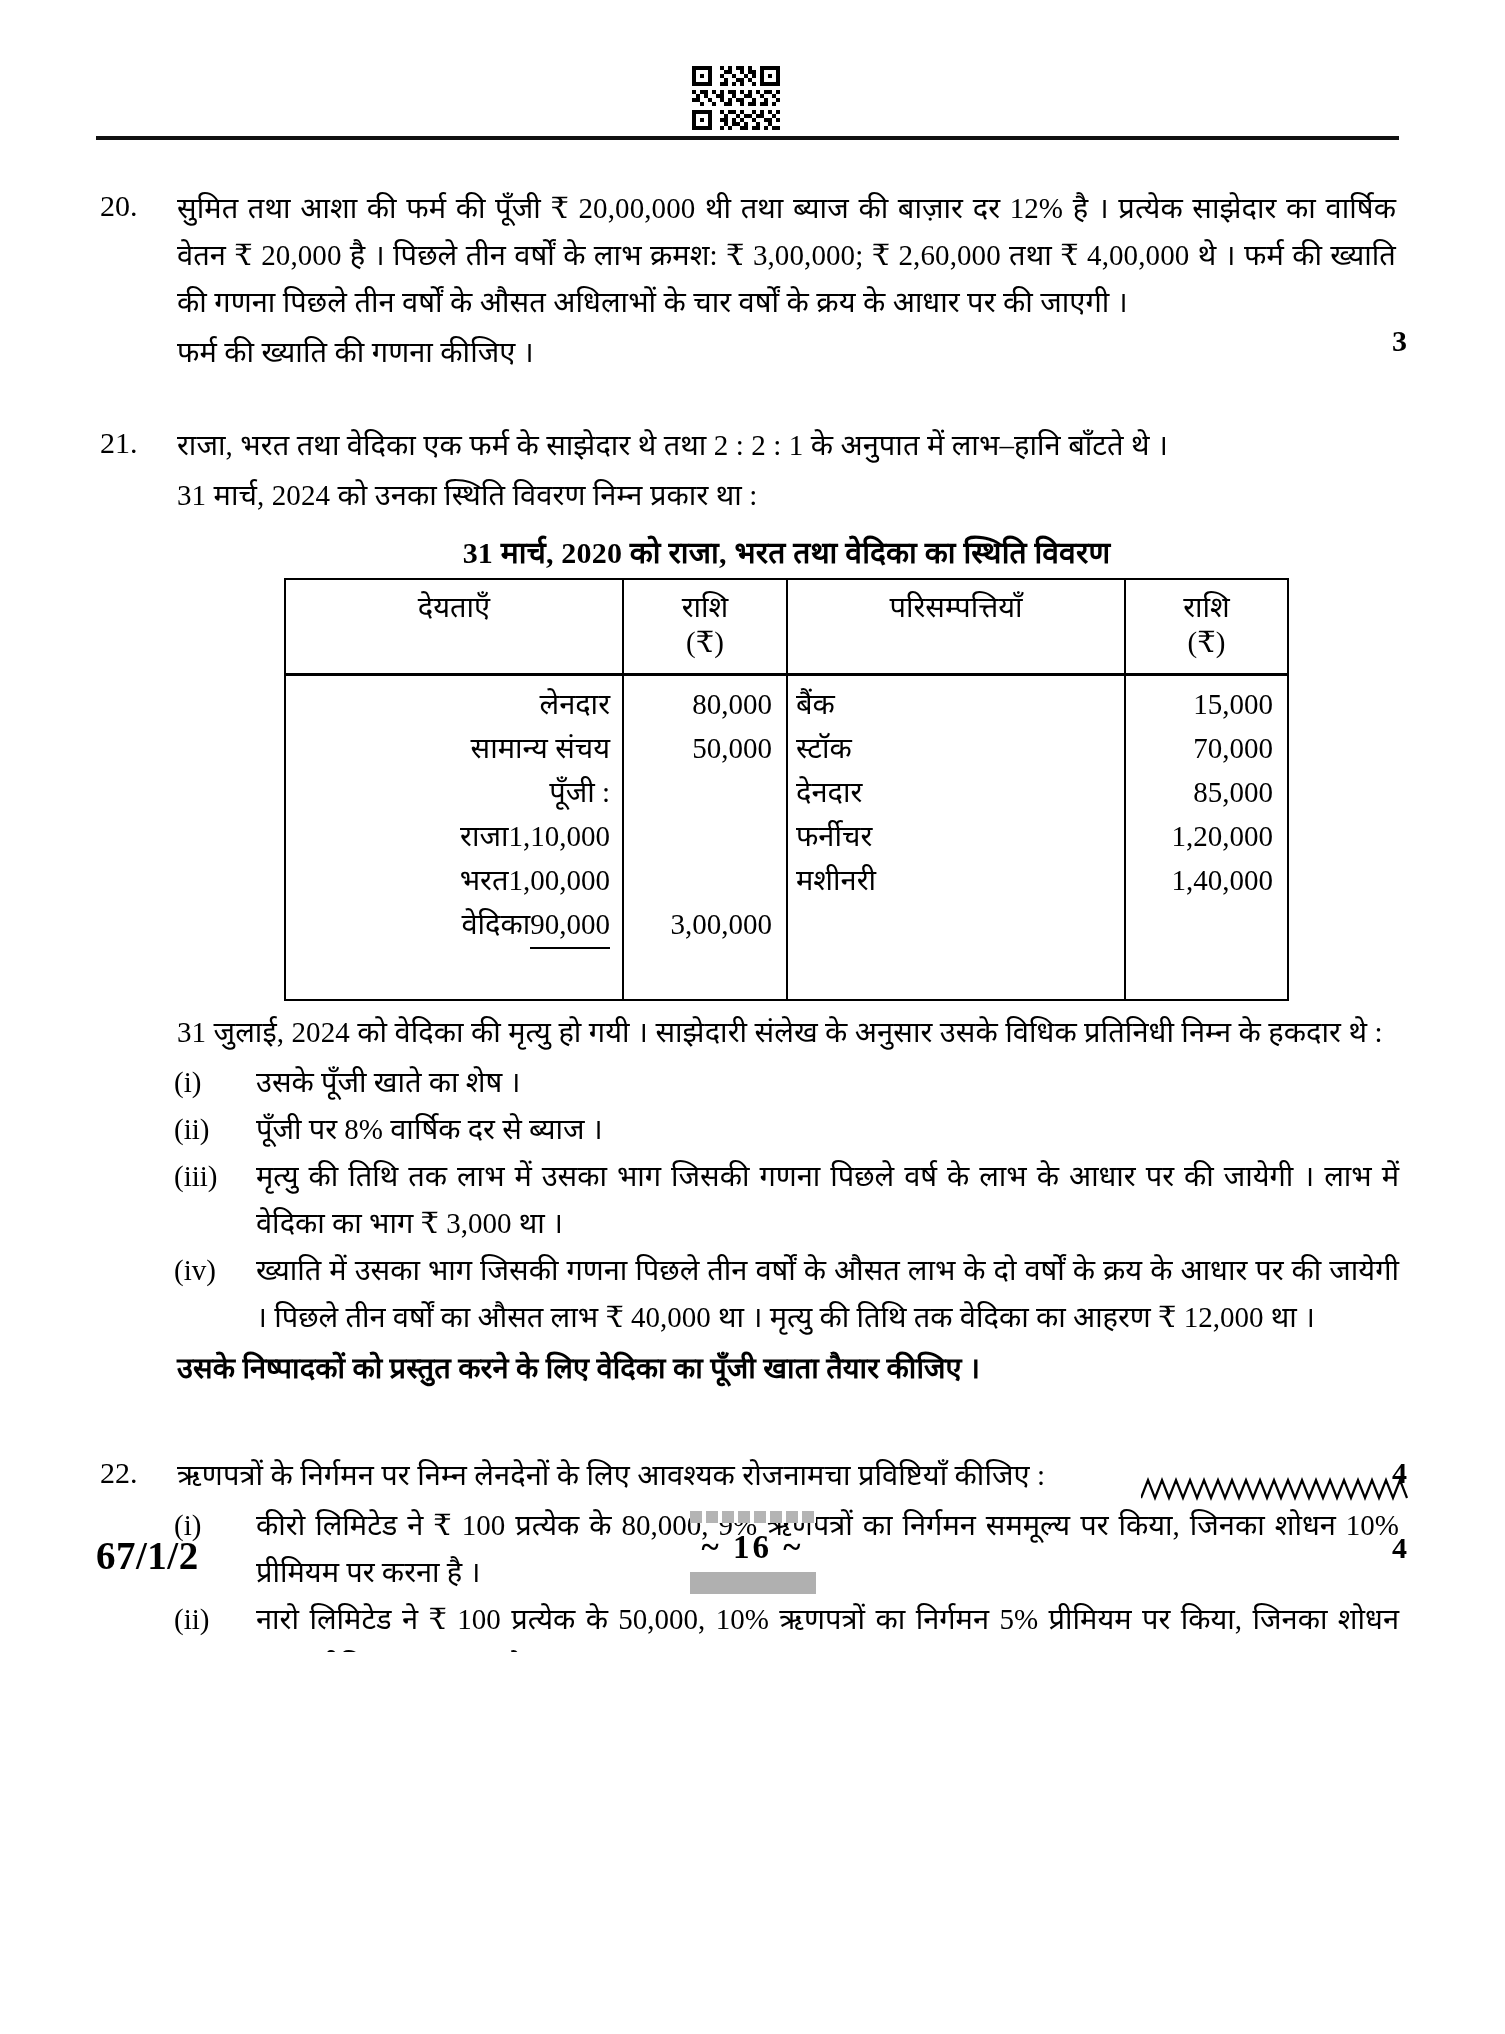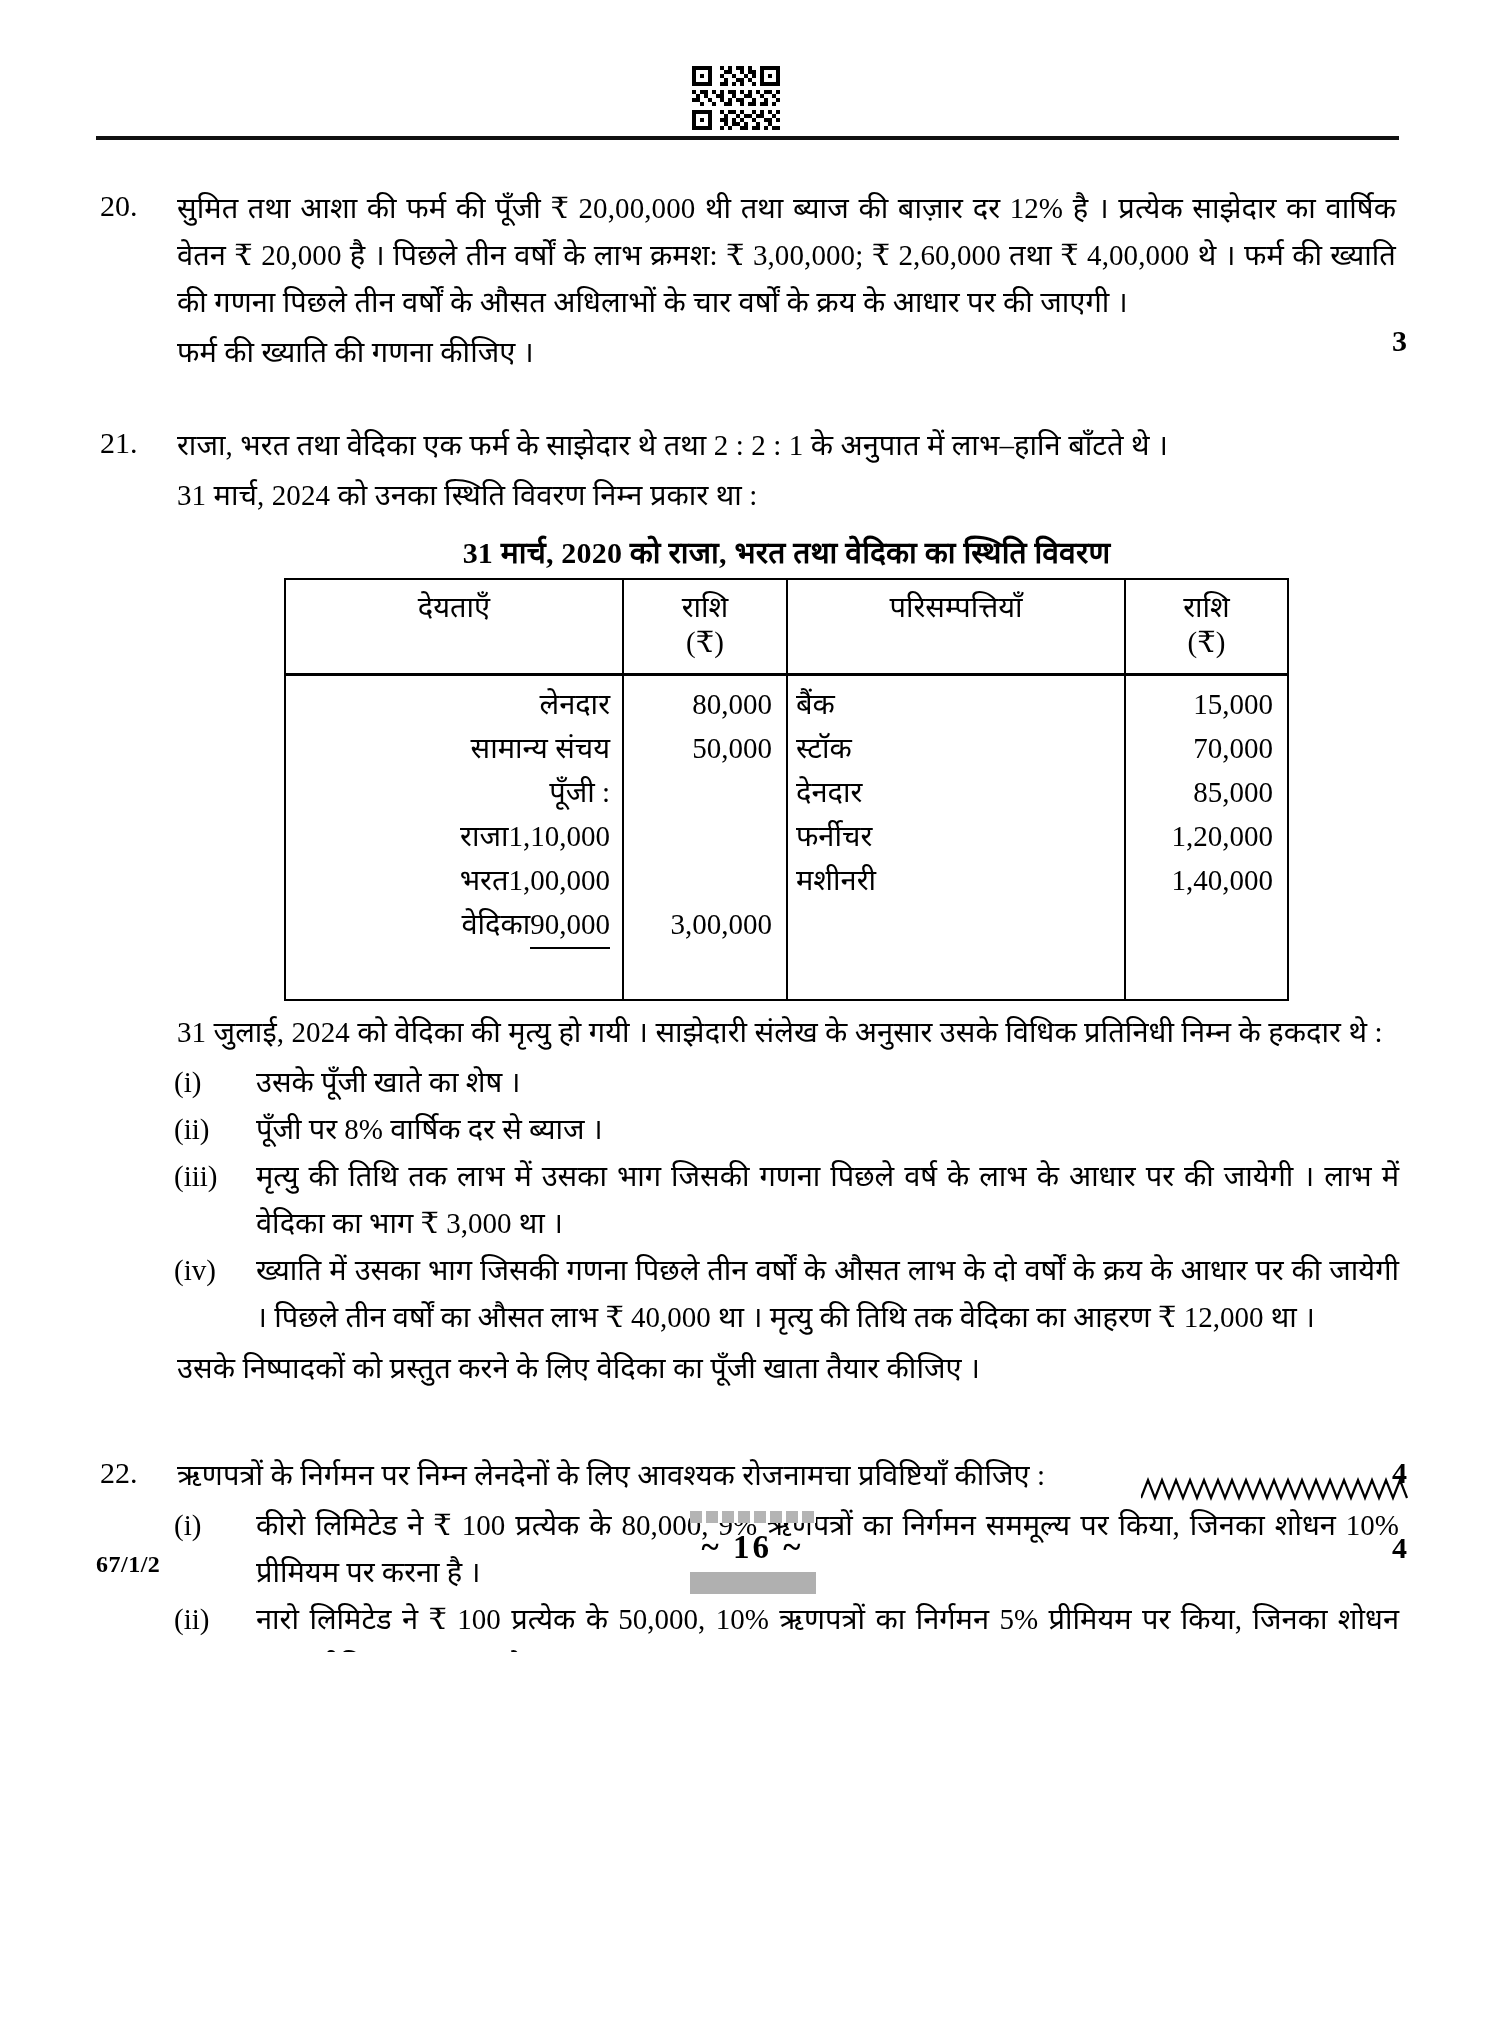--- a/index.html
+++ b/index.html
@@ -169,21 +169,21 @@
     text-align: right;
   }
   .total-row td.empty { border-top: none; }
   .asset-list { line-height: 1.52; padding-left: 8px; }
 
   
   .footer-code {
     position: absolute;
     left: 96px;
     bottom: 74px;
-    font-size: 24px;
+    font-size: 39px;
     font-weight: bold;
     letter-spacing: 0.5px;
   }
   .footer-page {
     position: absolute;
     left: 0;
     right: 0;
     bottom: 58px;
     text-align: center;
   }
@@ -447,21 +447,21 @@
         </div>
         <div class="subitem">
           <span class="rn">(iii)</span>
           <span class="txt">मृत्यु की तिथि तक लाभ में उसका भाग जिसकी गणना पिछले वर्ष के लाभ के आधार पर की जायेगी । लाभ में वेदिका का भाग ₹ 3,000 था ।</span>
         </div>
         <div class="subitem">
           <span class="rn">(iv)</span>
           <span class="txt">ख्याति में उसका भाग जिसकी गणना पिछले तीन वर्षों के औसत लाभ के दो वर्षों के क्रय के आधार पर की जायेगी । पिछले तीन वर्षों का औसत लाभ ₹ 40,000 था । मृत्यु की तिथि तक वेदिका का आहरण ₹ 12,000 था ।</span>
         </div>
 
-        <p class="para nojust" style="margin-top:4px;">उसके निष्पादकों को प्रस्तुत करने के लिए वेदिका का पूँजी खाता तैयार कीजिए ।</p>
+        <p class="para nojust" style="margin-top:4px;font-weight:bold;">उसके निष्पादकों को प्रस्तुत करने के लिए वेदिका का पूँजी खाता तैयार कीजिए ।</p>
       </div>
       <div class="marks" style="top:1105px;">4</div>
     </div>
 
     <div class="spacer-lg"></div>
 
     <div class="qblock">
       <div class="qnum">22.</div>
       <div class="qbody">
         <p class="para nojust">ऋणपत्रों के निर्गमन पर निम्न लेनदेनों के लिए आवश्यक रोजनामचा प्रविष्टियाँ कीजिए :</p>

